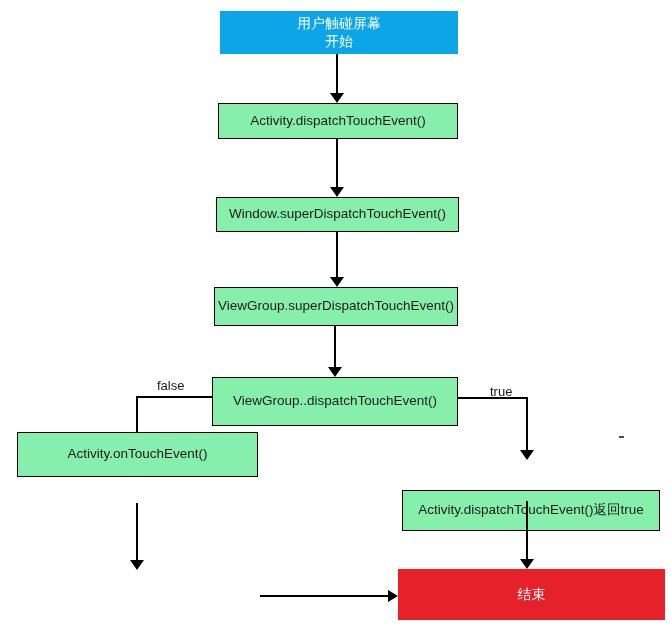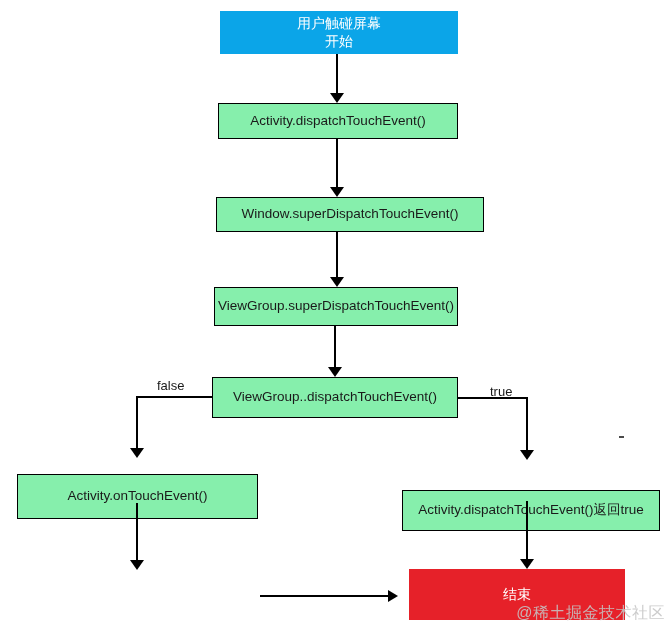--- a/index.html
+++ b/index.html
@@ -85,67 +85,66 @@
   <div class="vline" style="left:336px;top:54px;height:40px;"></div>
   <div class="arrow-down" style="left:330px;top:93px;"></div>
 
   <div class="node process" style="left:218px;top:103px;width:240px;height:36px;">
     <span>Activity.dispatchTouchEvent()</span>
   </div>
 
   <div class="vline" style="left:336px;top:139px;height:49px;"></div>
   <div class="arrow-down" style="left:330px;top:187px;"></div>
 
-  <div class="node process" style="left:216px;top:197px;width:268px;height:35px;">
+  <div class="node process" style="left:216px;top:197px;width:243px;height:35px;">
     <span>Window.superDispatchTouchEvent()</span>
   </div>
 
   <div class="vline" style="left:336px;top:232px;height:46px;"></div>
   <div class="arrow-down" style="left:330px;top:277px;"></div>
 
   <div class="node process" style="left:214px;top:287px;width:244px;height:39px;">
     <span>ViewGroup.superDispatchTouchEvent()</span>
   </div>
 
   <div class="vline" style="left:334px;top:326px;height:42px;"></div>
   <div class="arrow-down" style="left:328px;top:367px;"></div>
 
-  <div class="node process" style="left:212px;top:377px;width:246px;height:41px;">
+  <div class="node process" style="left:212px;top:377px;width:246px;height:49px;">
     <span>ViewGroup..dispatchTouchEvent()</span>
   </div>
 
   <div class="edge-label" style="left:149px;top:378px;">false</div>
   <div class="hline" style="left:136px;top:396px;width:76px;"></div>
   <div class="vline" style="left:136px;top:396px;height:53px;"></div>
   <div class="arrow-down" style="left:130px;top:448px;"></div>
 
   <div class="edge-label" style="left:482px;top:384px;">true</div>
   <div class="hline" style="left:458px;top:397px;width:70px;"></div>
   <div class="vline" style="left:526px;top:397px;height:54px;"></div>
   <div class="arrow-down" style="left:520px;top:450px;"></div>
 
-  <div class="node process" style="left:17px;top:474px;width:241px;height:45px;">
+  <div class="node process" style="left:17px;top:432px;width:241px;height:45px;">
     <span>Activity.onTouchEvent()</span>
   </div>
 
   <div class="node process" style="left:402px;top:460px;width:258px;height:41px;margin-top:30px;">
     <span>Activity.dispatchTouchEvent()返回true</span>
   </div>
 
   <div class="vline" style="left:136px;top:503px;height:58px;"></div>
   <div class="arrow-down" style="left:130px;top:560px;"></div>
 
 
   <div class="vline" style="left:526px;top:501px;height:59px;"></div>
   <div class="arrow-down" style="left:520px;top:559px;"></div>
 
   <div class="hline" style="left:260px;top:595px;width:129px;"></div>
   <div class="arrow-right" style="left:388px;top:590px;"></div>
 
-  <div class="node terminal-end" style="left:398px;top:569px;width:216px;height:51px;margin-left:11px;">
+  <div class="node terminal-end" style="left:398px;top:569px;width:267px;height:51px;">
     <span>结束</span>
   </div>
 
   <div class="stray-mark"></div>
 
-  <div class="watermark">@稀土掘金技术社区</div>
 
 </div>
 
 </body></html>

